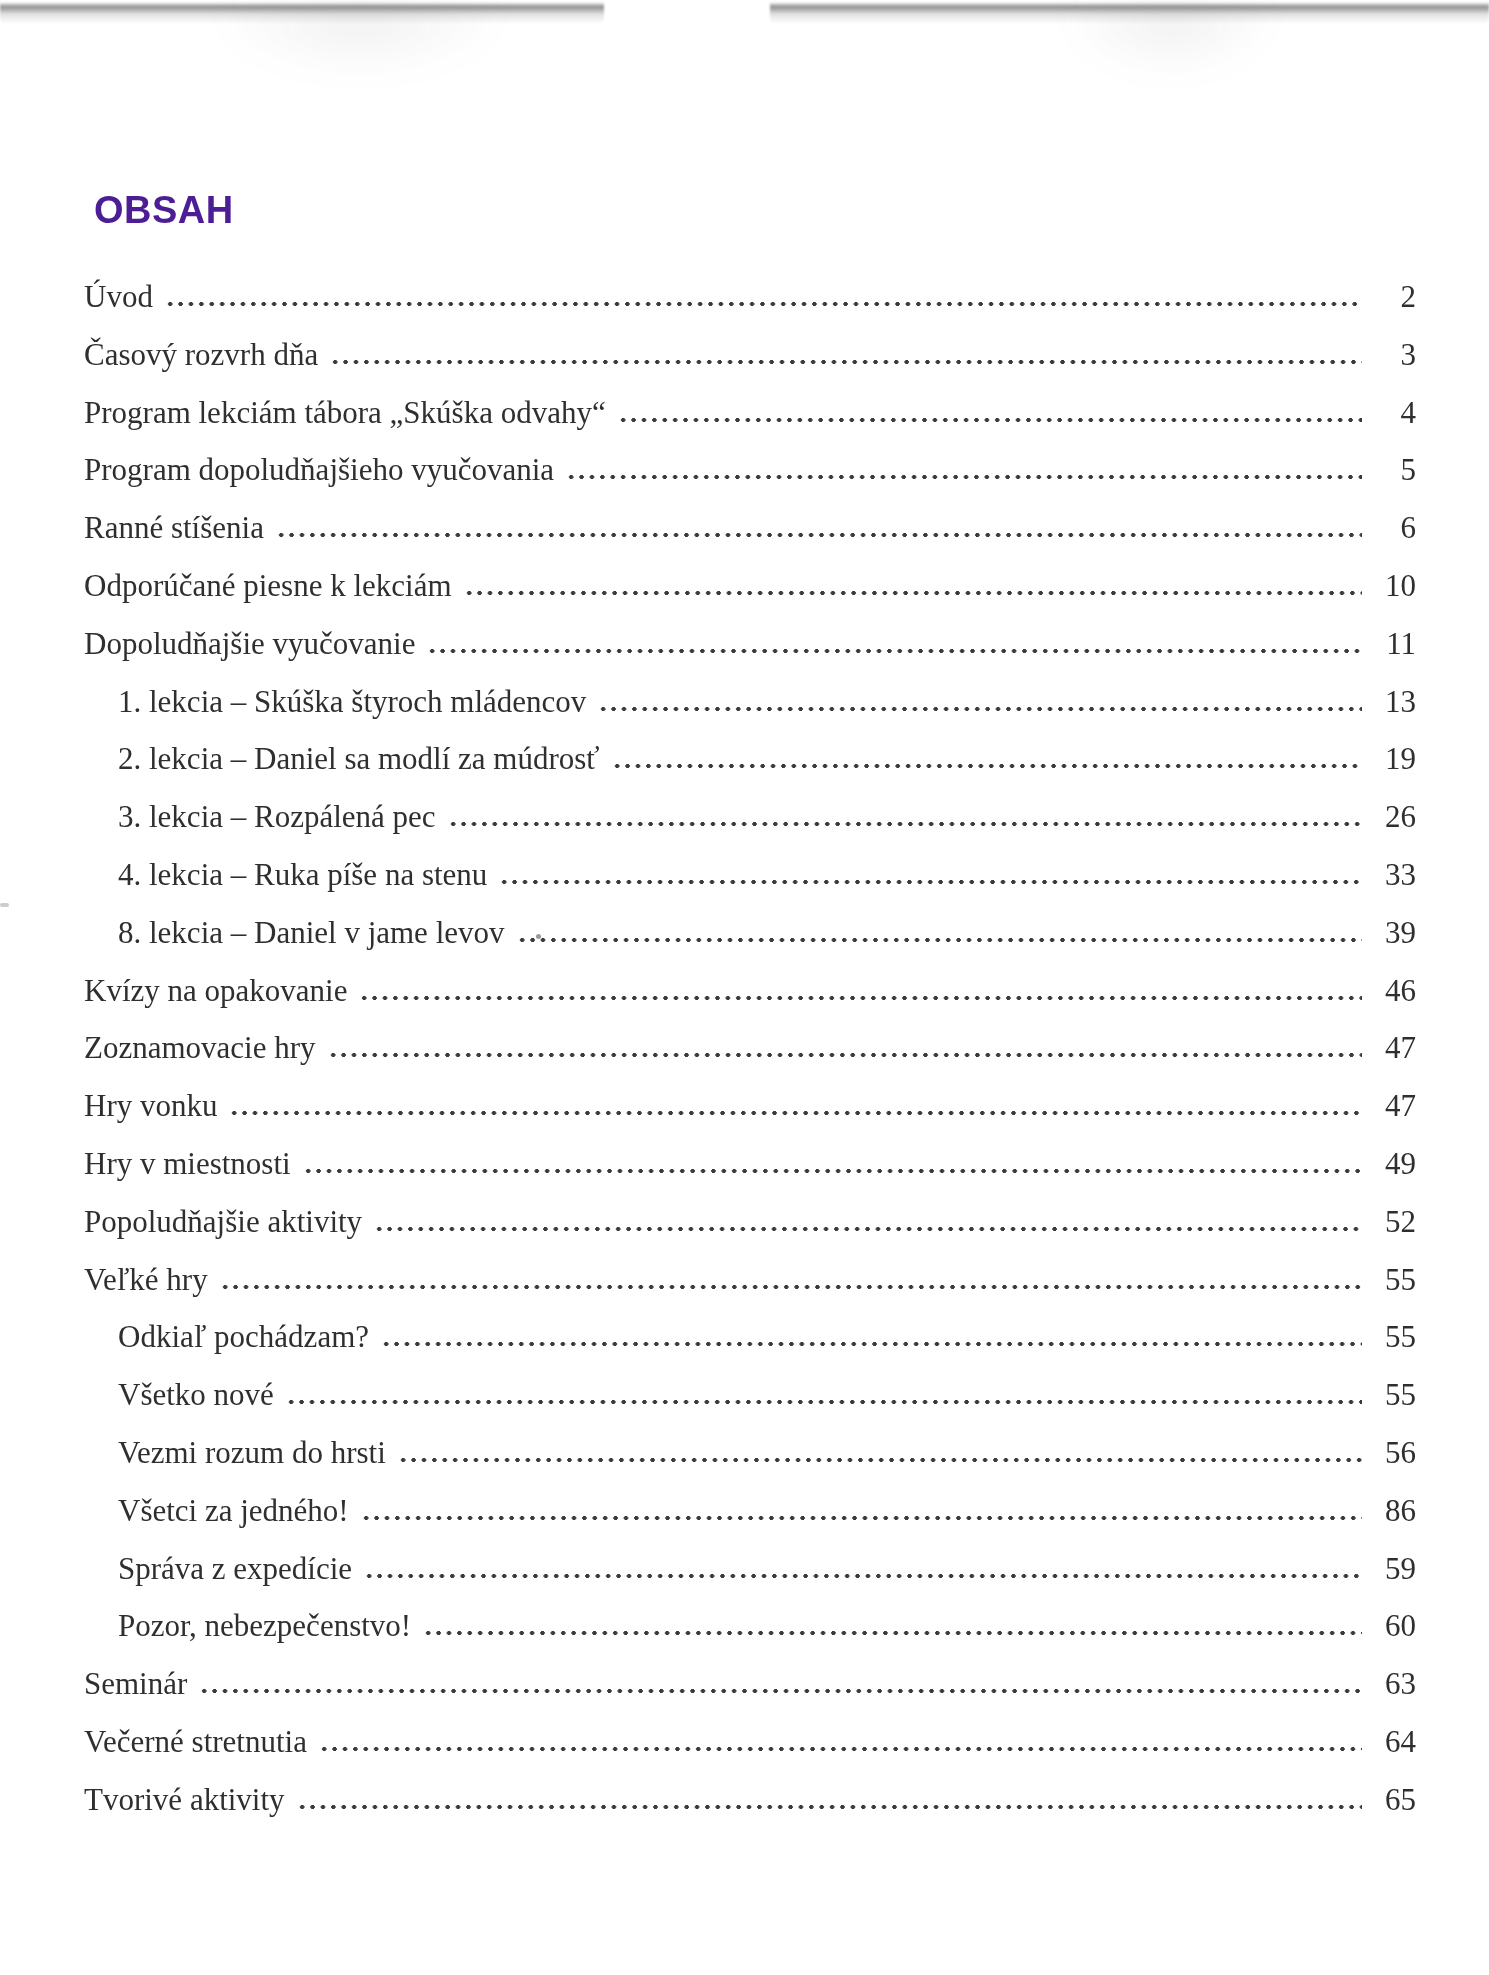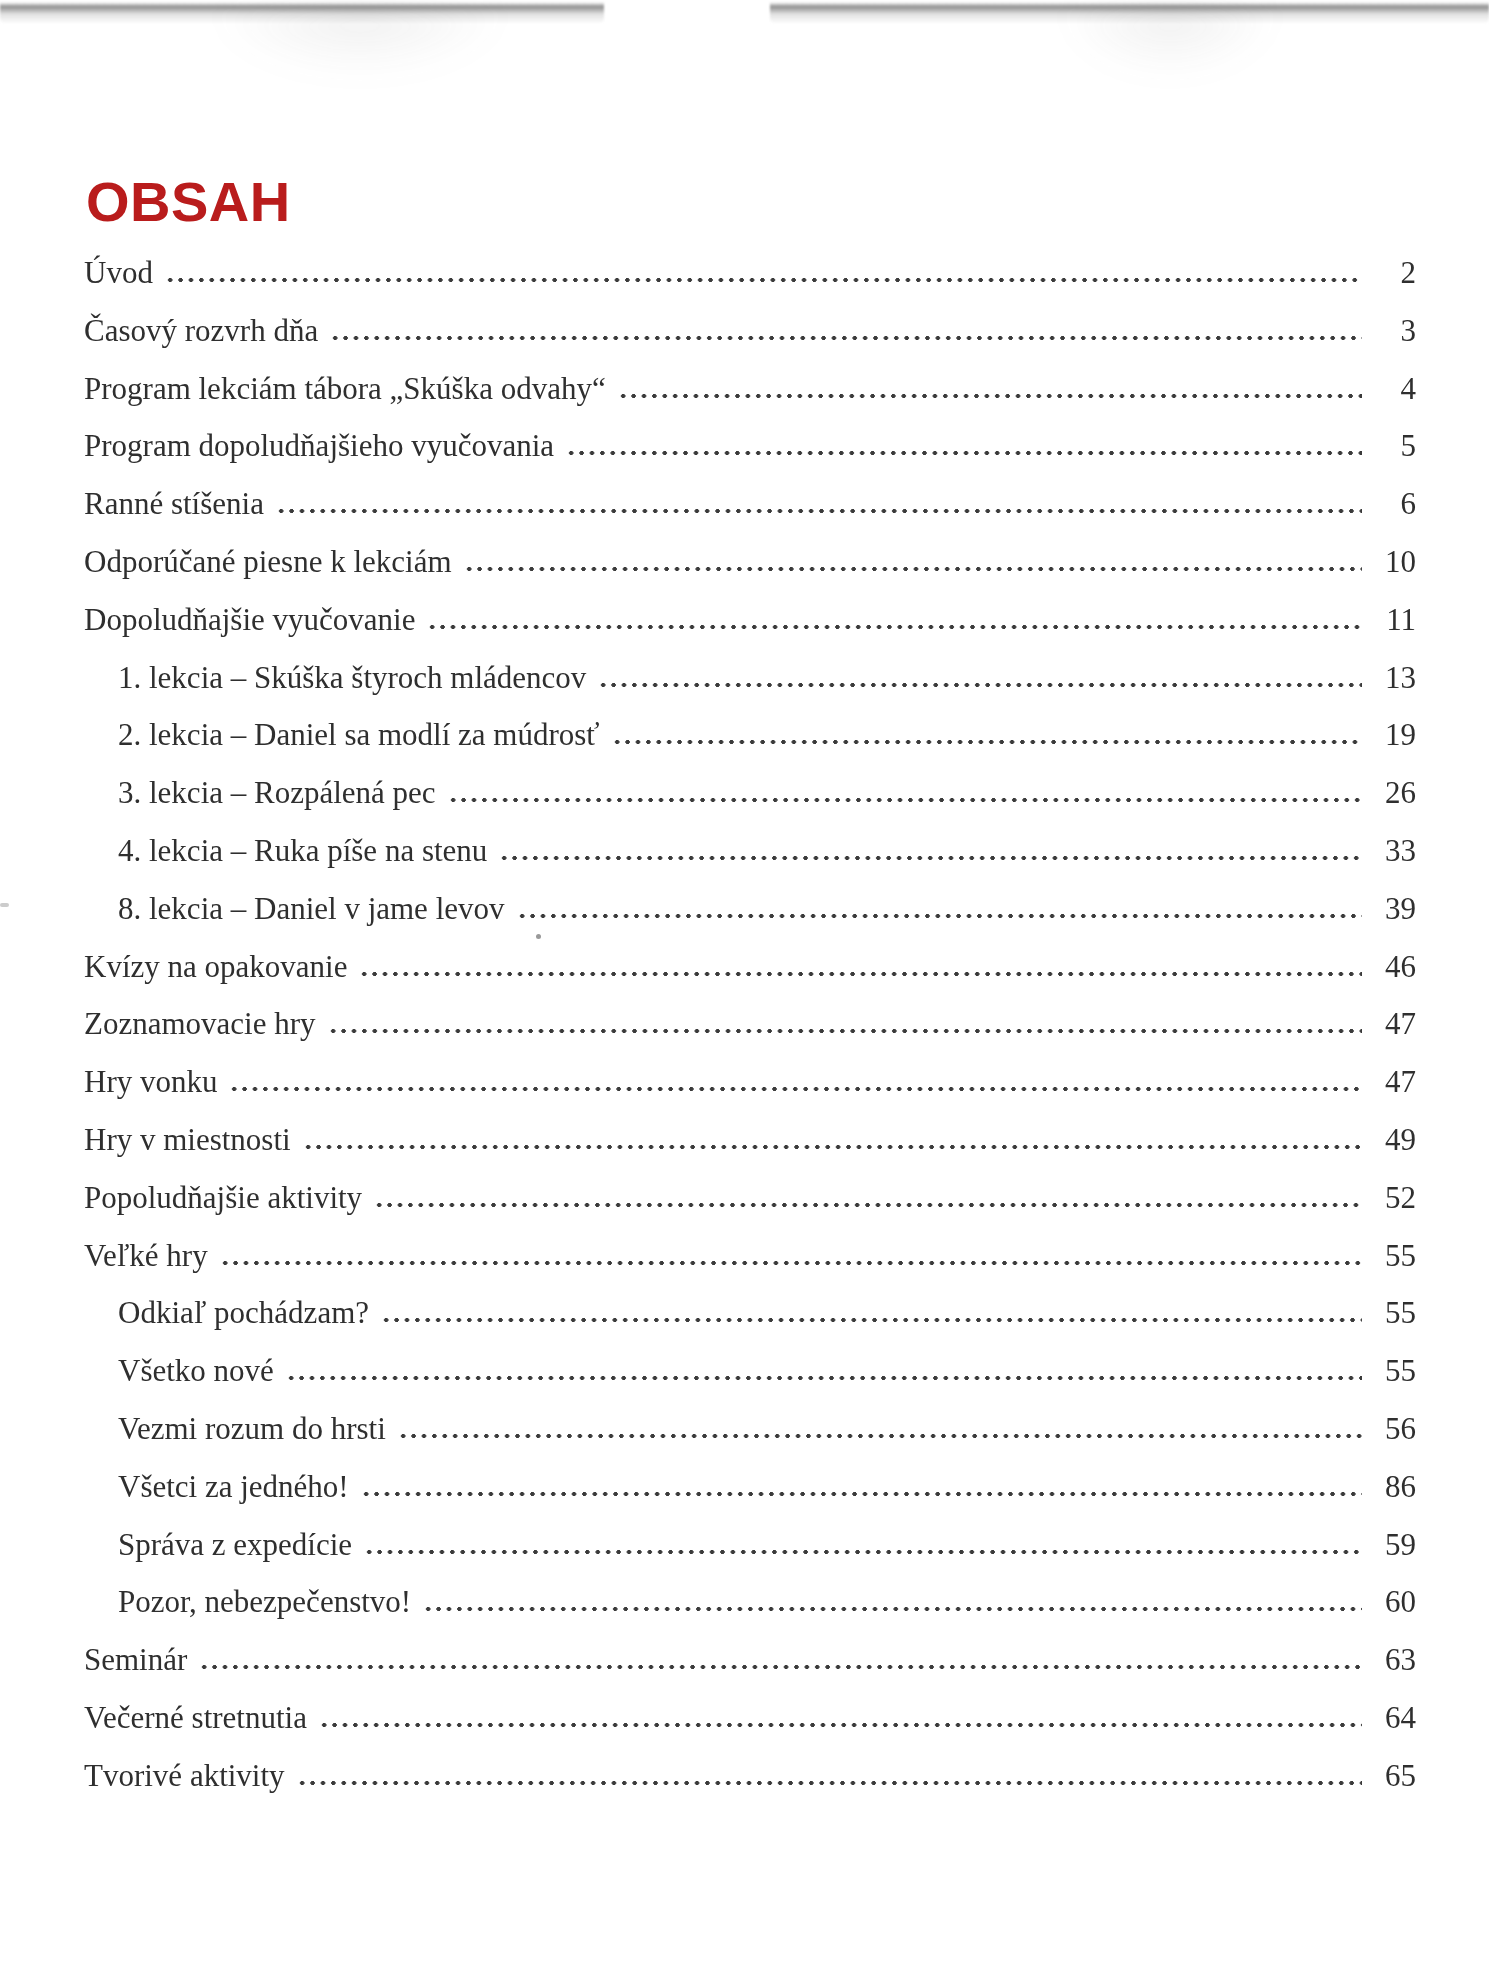--- a/index.html
+++ b/index.html
@@ -47,34 +47,34 @@
     position: absolute;
     background: rgba(70,70,70,0.55);
     border-radius: 50%;
     pointer-events: none;
   }
 
   .page-title {
     position: absolute;
     left: 82px;
     top: 168px;
-    margin: 4px;
+    margin: 12px;
     font-family: "Liberation Sans", "DejaVu Sans", sans-serif;
     font-weight: 700;
-    font-size: 56px;
+    font-size: 38px;
     line-height: 60px;
     letter-spacing: 0.5px;
-    color: #b91c1c;
+    color: #4c1d95;
   }
 
   .toc {
     position: absolute;
     left: 84px;
     right: 73px;
-    top: 244px;
+    top: 268px;
   }
   .toc-row {
     display: flex;
     align-items: baseline;
     height: 57.8px;
     line-height: 57.8px;
     font-size: 31px;
     white-space: nowrap;
   }
   .toc-row.indent-1 { padding-left: 34px; }

